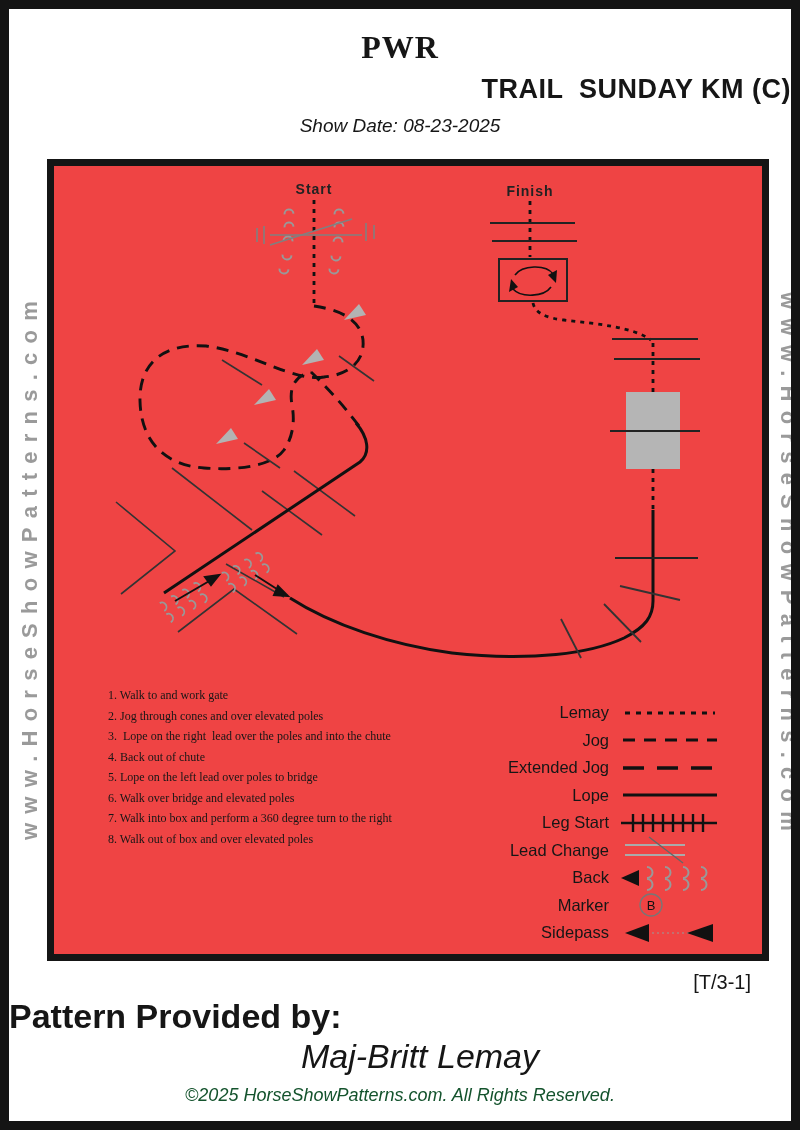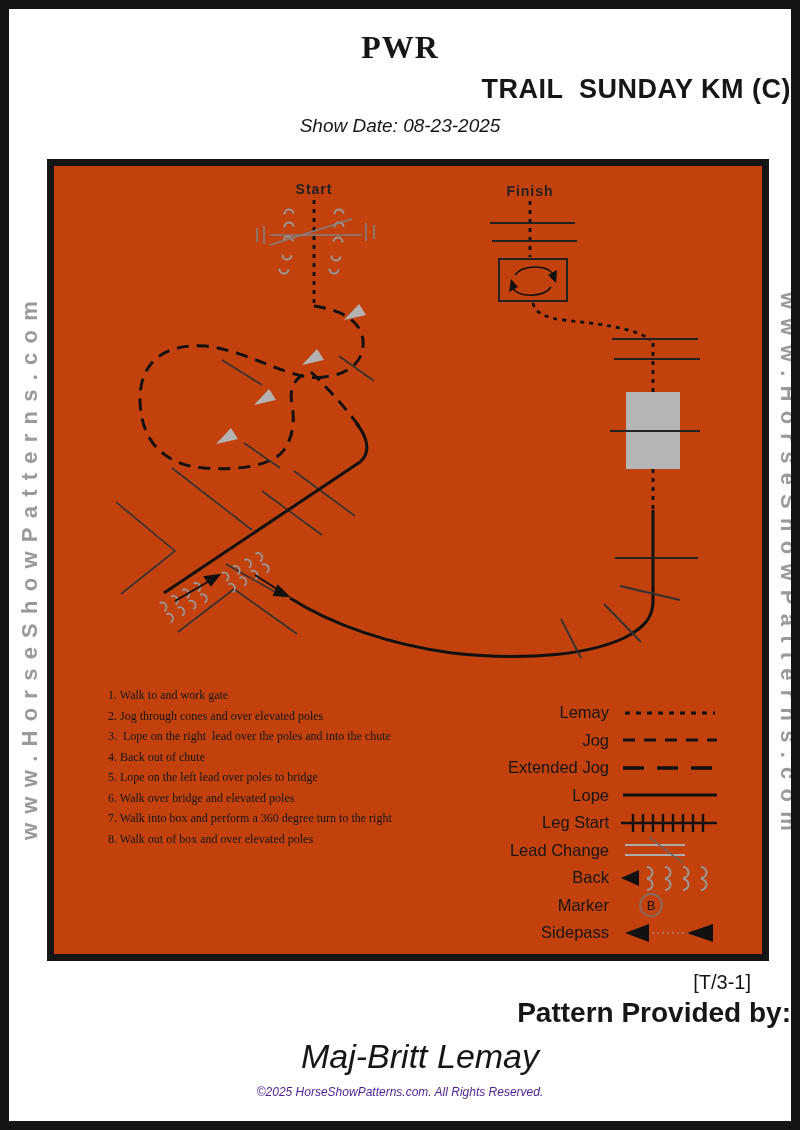--- a/index.html
+++ b/index.html
@@ -13,36 +13,36 @@
   .title{margin-top:20px; font-family:"Liberation Serif", serif; font-weight:bold; font-size:32px; letter-spacing:1px;}
   .subtitle{margin-top:8px; font-weight:bold; font-size:27px; letter-spacing:.5px; white-space:pre-wrap;text-align:right;}
   .showdate{margin-top:10px; font-style:italic; font-size:19px;}
   
   .wm{position:absolute; width:810px; height:30px; line-height:30px; text-align:center;
       font-weight:bold; font-size:22px; letter-spacing:.42em; color:#9a9a9a; white-space:nowrap;}
   .wm-left {left:-384px; top:542px; transform:rotate(-90deg);}
   .wm-right{left:374px;  top:542px; transform:rotate(90deg);}
   
   .frame{position:absolute; left:38px; top:150px; width:722px; height:802px;
-         box-sizing:border-box; border:7px solid #151515; background:#c2410c;}
+         box-sizing:border-box; border:7px solid #151515; background:#ef4444;}
   .frame svg{display:block;}
   
   .instructions{position:absolute; left:99px; top:676px; width:402px; font-size:12px; line-height:20.5px;font-family:Liberation Serif, serif;}
   .instr{white-space:pre-wrap;}
   
   .legend{position:absolute; left:492px; top:690px; width:228px;}
   .legend-row{display:flex; align-items:center; height:27.5px;}
   .legend-label{width:118px; text-align:right; font-size:16.5px; padding-right:10px; box-sizing:border-box; white-space:nowrap;}
   .legend-icon{width:100px; height:26px;}
   .legend-icon svg{display:block; overflow:visible;}
   
   .pattern-code{position:absolute; right:40px; top:962px; font-weight:normal; font-size:20px;}
-  .provided{position:absolute; left:0; top:988px; width:100%; text-align:right; font-weight:bold; font-size:28px;}
+  .provided{position:absolute; left:0; top:988px; width:100%; text-align:left; font-weight:bold; font-size:34px;}
   .author{position:absolute; left:0; top:1028px; width:100%; text-align:center; font-style:italic; font-size:34px;padding-left:20px;}
-  .copyright{position:absolute; left:0; top:1076px; width:100%; text-align:center; font-style:italic; font-size:12px; color:#4c1d95;}
+  .copyright{position:absolute; left:0; top:1076px; width:100%; text-align:center; font-style:italic; font-size:18px; color:#14532d;}
 </style>
 </head>
 <body>
 
 <div class="page">
 
   <div class="wm wm-left">www.HorseShowPatterns.com</div>
   <div class="wm wm-right">www.HorseShowPatterns.com</div>
 
   <div class="hdr">

